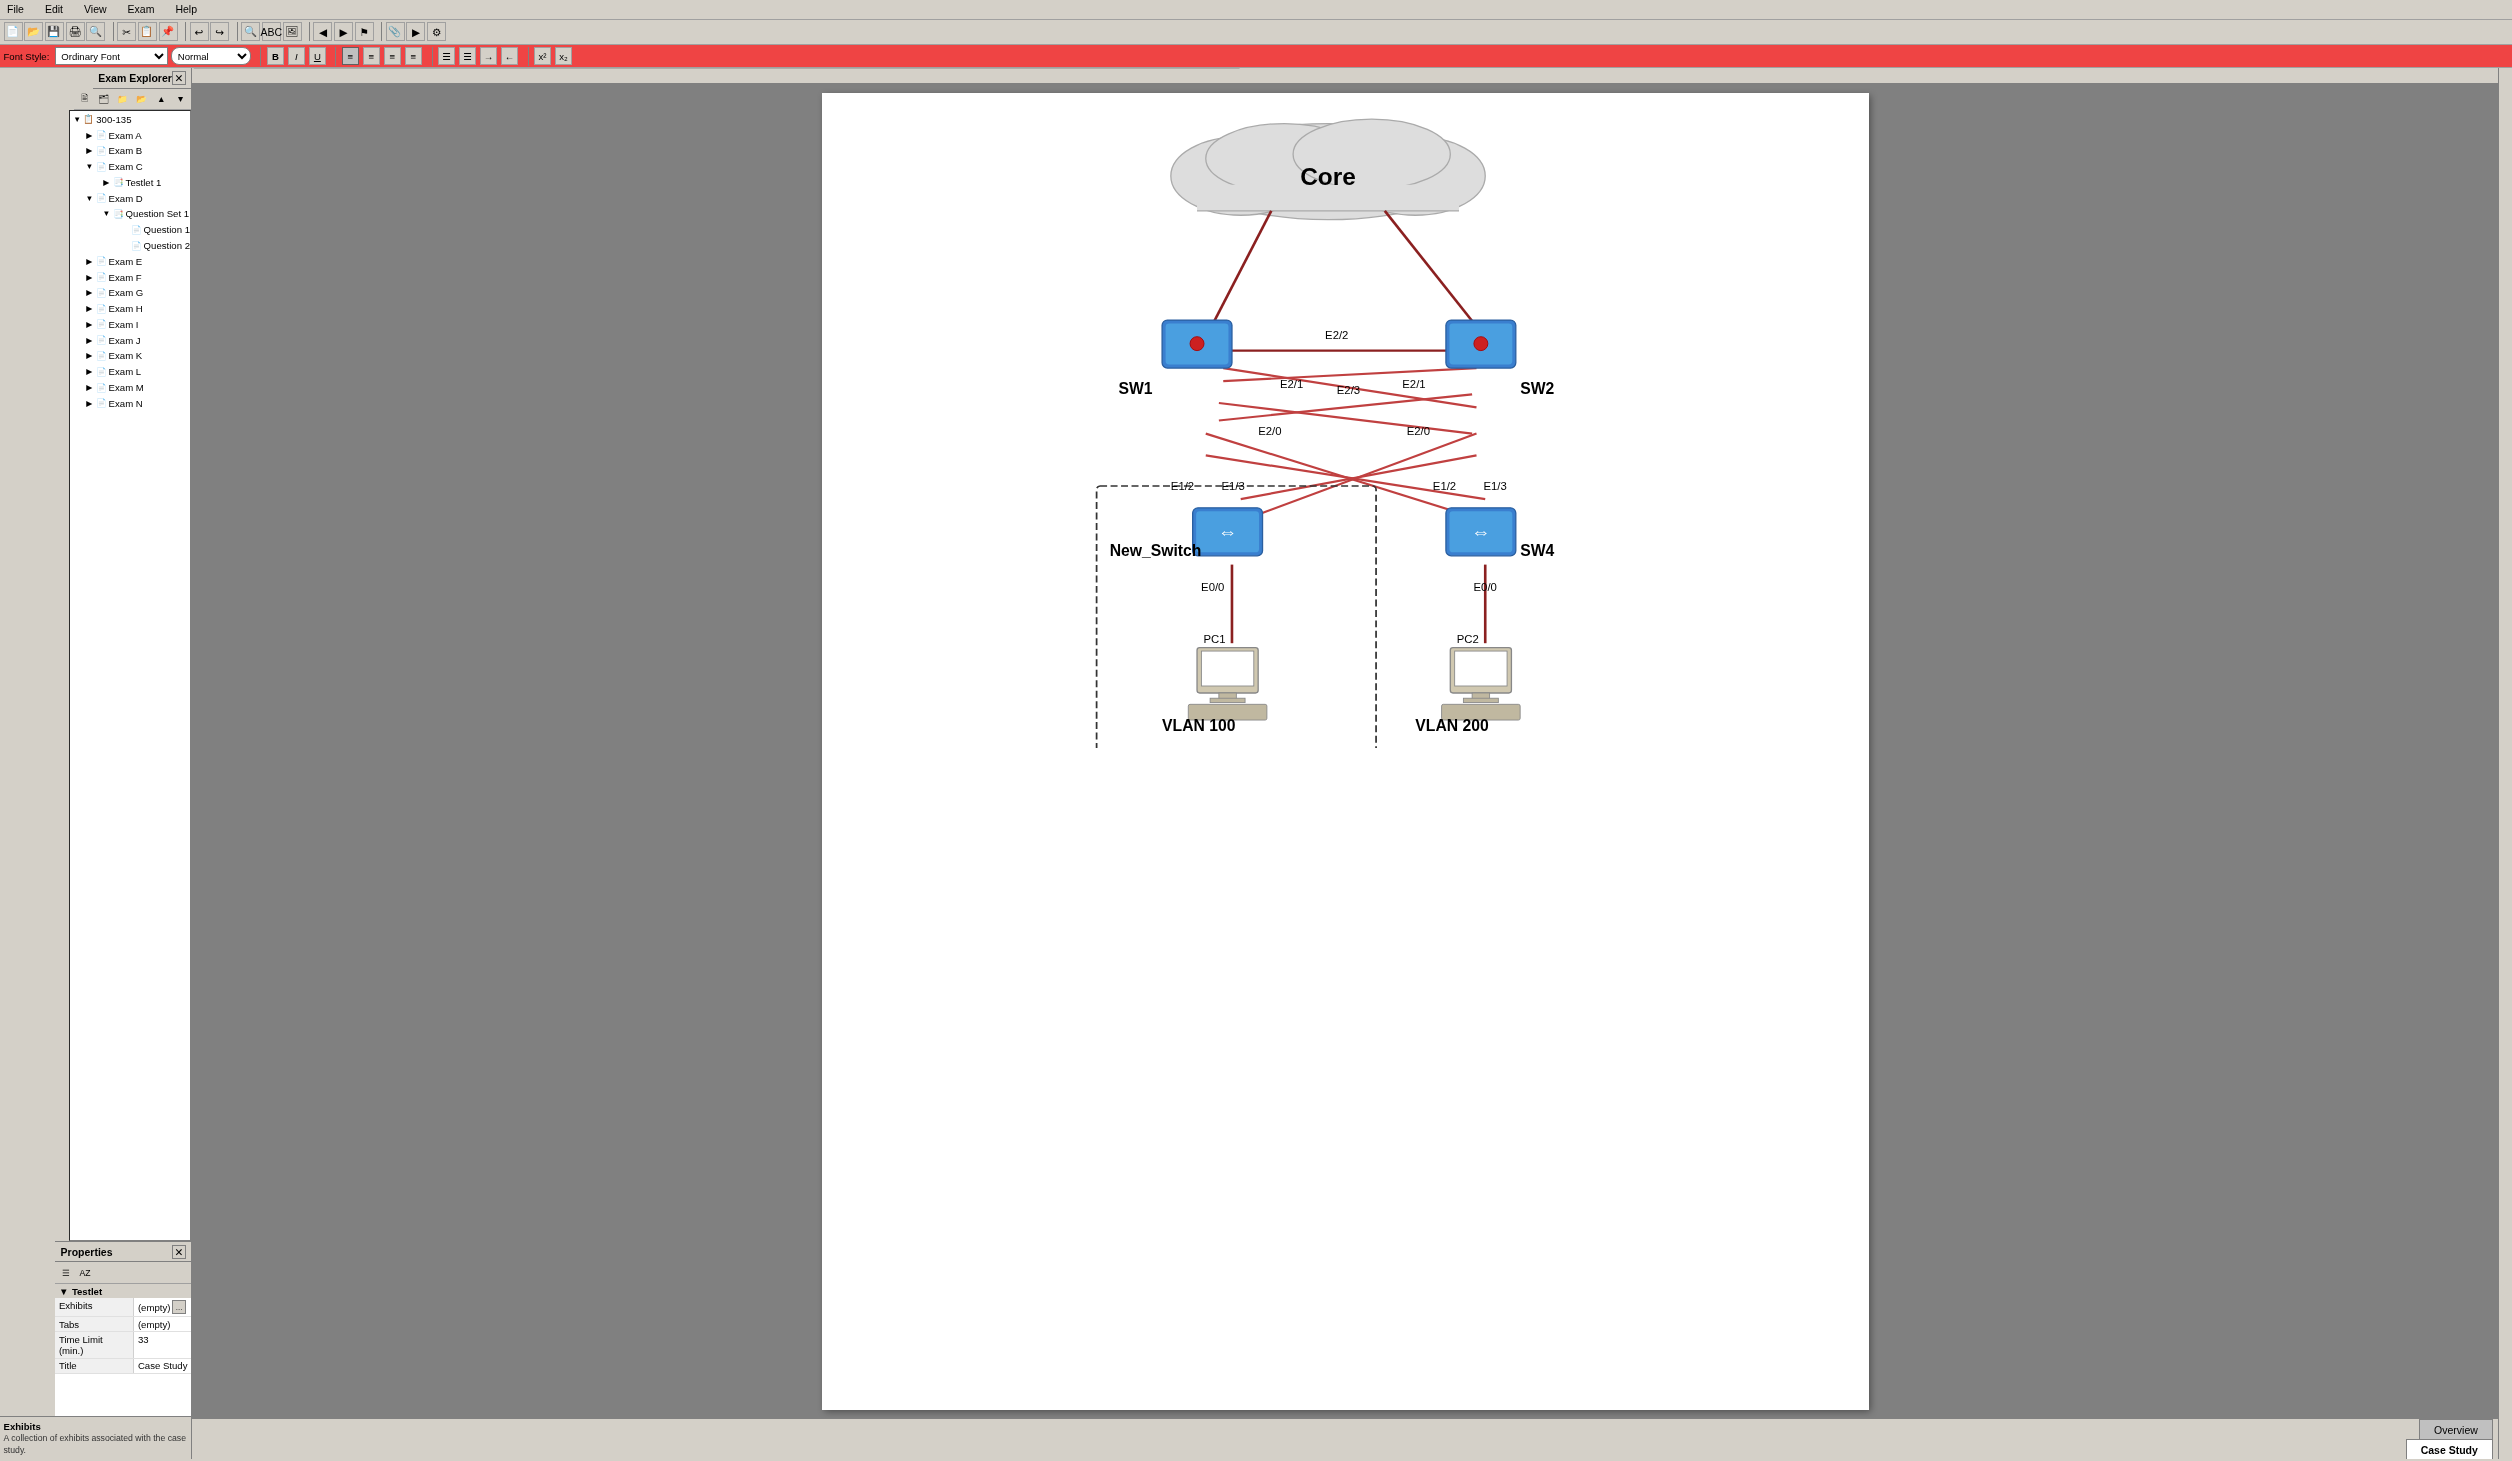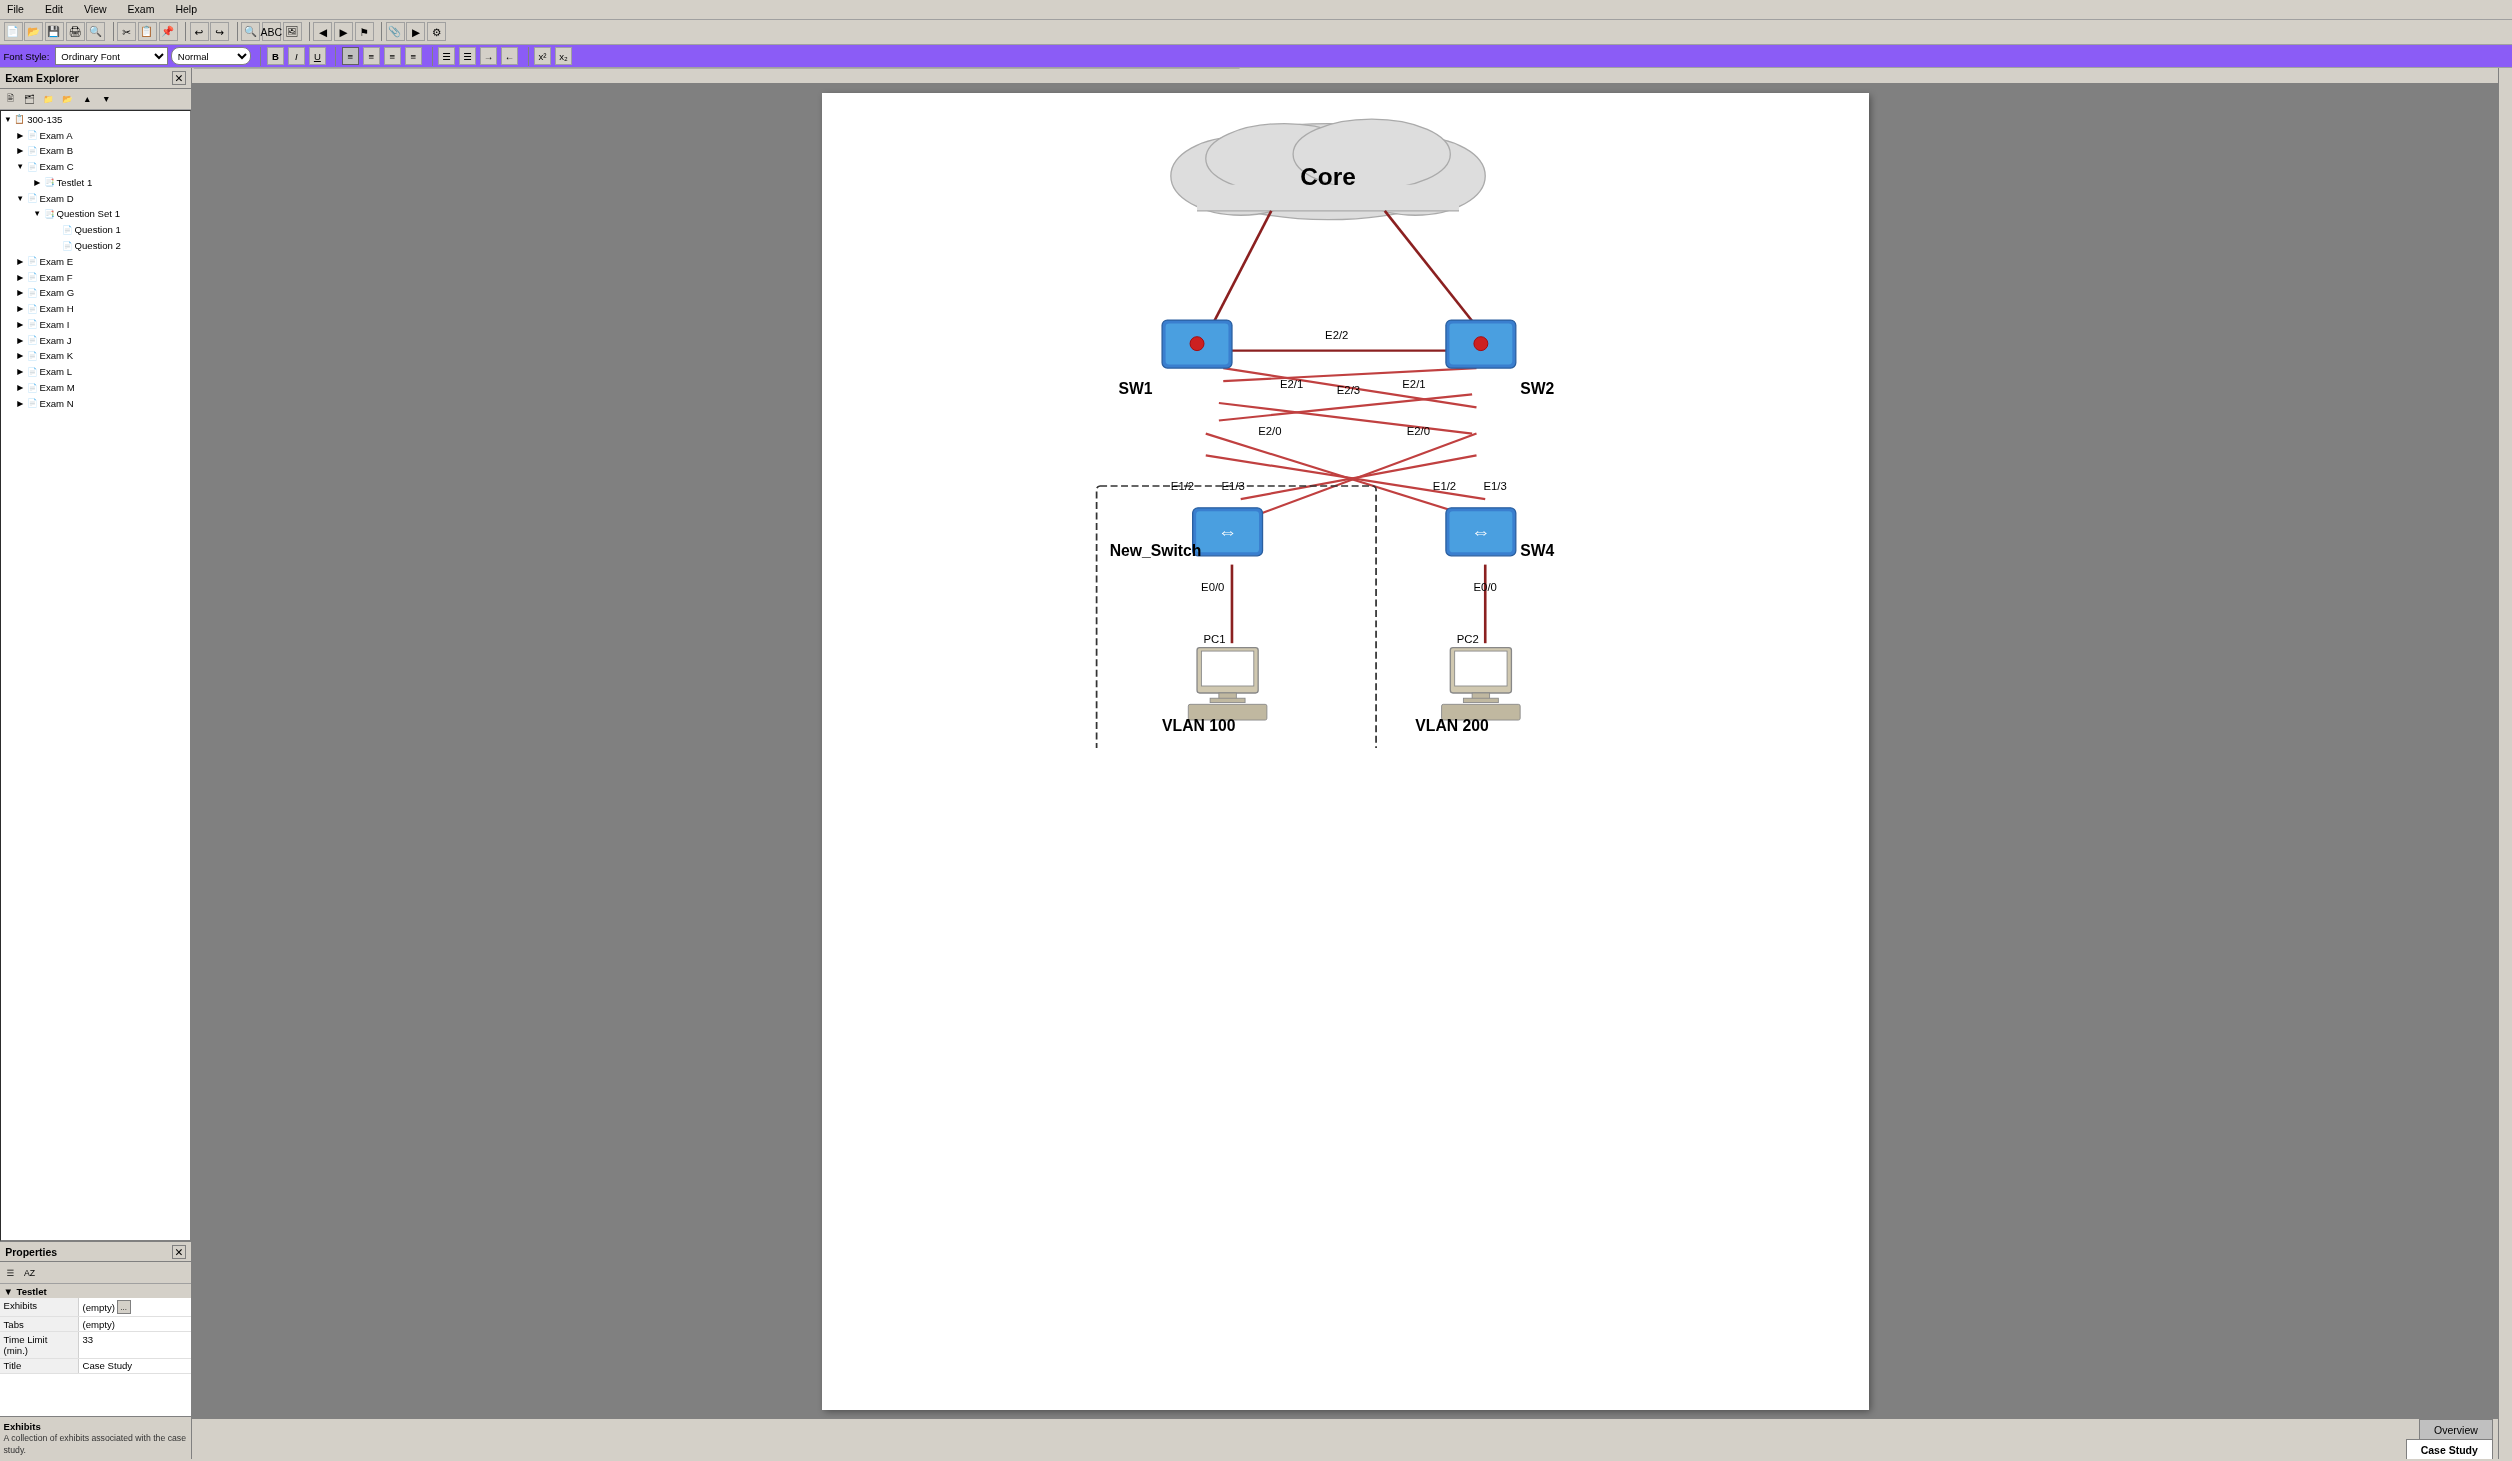--- a/index.html
+++ b/index.html
@@ -8,31 +8,31 @@
     
     .menu-bar { background: #d4d0c8; display: flex; align-items: center; padding: 1.7px 3.5px; border-bottom: 0.9px solid #a0a0a0; gap: 14px; }
     .menu-item { font-size: 10.5px; cursor: pointer; padding: 1.7px 3.5px; }
 
     
     .toolbar { background: #d4d0c8; display: flex; align-items: center; padding: 2.6px 3.5px; border-bottom: 0.9px solid #a0a0a0; gap: 1.7px; flex-wrap: wrap; }
     .tb-btn { width: 19px; height: 19px; background: #d4d0c8; border: 0.9px solid #a0a0a0; cursor: pointer; display: flex; align-items: center; justify-content: center; font-size: 10.5px; }
     .tb-separator { width: 5.2px; height: 19px; border-right: 0.9px solid #808080; margin: 0 1.7px; }
 
     
-    .format-toolbar { background: #8b5cf6; display: flex; align-items: center; padding: 1.7px 3.5px; border-bottom: 0.9px solid #a0a0a0; gap: 3.5px; }
+    .format-toolbar { background: #ef4444; display: flex; align-items: center; padding: 1.7px 3.5px; border-bottom: 0.9px solid #a0a0a0; gap: 3.5px; }
     .font-style-label { font-size: 9.6px; margin-right: 1.7px; }
     .font-select { height: 17.5px; font-size: 9.6px; border: 0.9px solid #808080; background: white; padding: 0 1.7px; }
     .format-btn { width: 17.5px; height: 17.5px; background: #d4d0c8; border: 0.9px solid #a0a0a0; cursor: pointer; display: flex; align-items: center; justify-content: center; font-size: 9.6px; }
     .format-btn.active { background: #c0c0c0; border: 0.9px solid #606060; }
 
     
     .main-layout { display: flex; height: calc(100vh - 70px); }
 
     
-    .left-panel { width: 192px; display: flex; flex-direction: column; background: #d4d0c8; border-right: 0.9px solid #808080; flex-shrink: 0; }
+    .left-panel { width: 192px; display: flex; flex-direction: column; background: #d4d0c8; border-right: 0.9px solid #808080; flex-shrink: 0; align-items: flex-end; }
 
     
     .panel-header { background: #d4d0c8; display: flex; align-items: center; justify-content: space-between; padding: 2.6px 5.2px; border-bottom: 0.9px solid #808080; }
     .panel-title { font-size: 10.5px; font-weight: bold; }
     .panel-close { cursor: pointer; font-size: 10.5px; width: 14px; height: 14px; display: flex; align-items: center; justify-content: center; background: #d4d0c8; border: 0.9px solid #808080; }
 
     .panel-toolbar { display: flex; align-items: center; padding: 1.7px; border-bottom: 0.9px solid #a0a0a0; gap: 1.7px; }
     .panel-tb-btn { width: 17.5px; height: 17.5px; background: #d4d0c8; border: 0.9px solid transparent; cursor: pointer; display: flex; align-items: center; justify-content: center; font-size: 8.7px; }
 
     .tree-area { flex: 1; background: white; overflow-y: auto; border: 0.9px inset #808080; }

